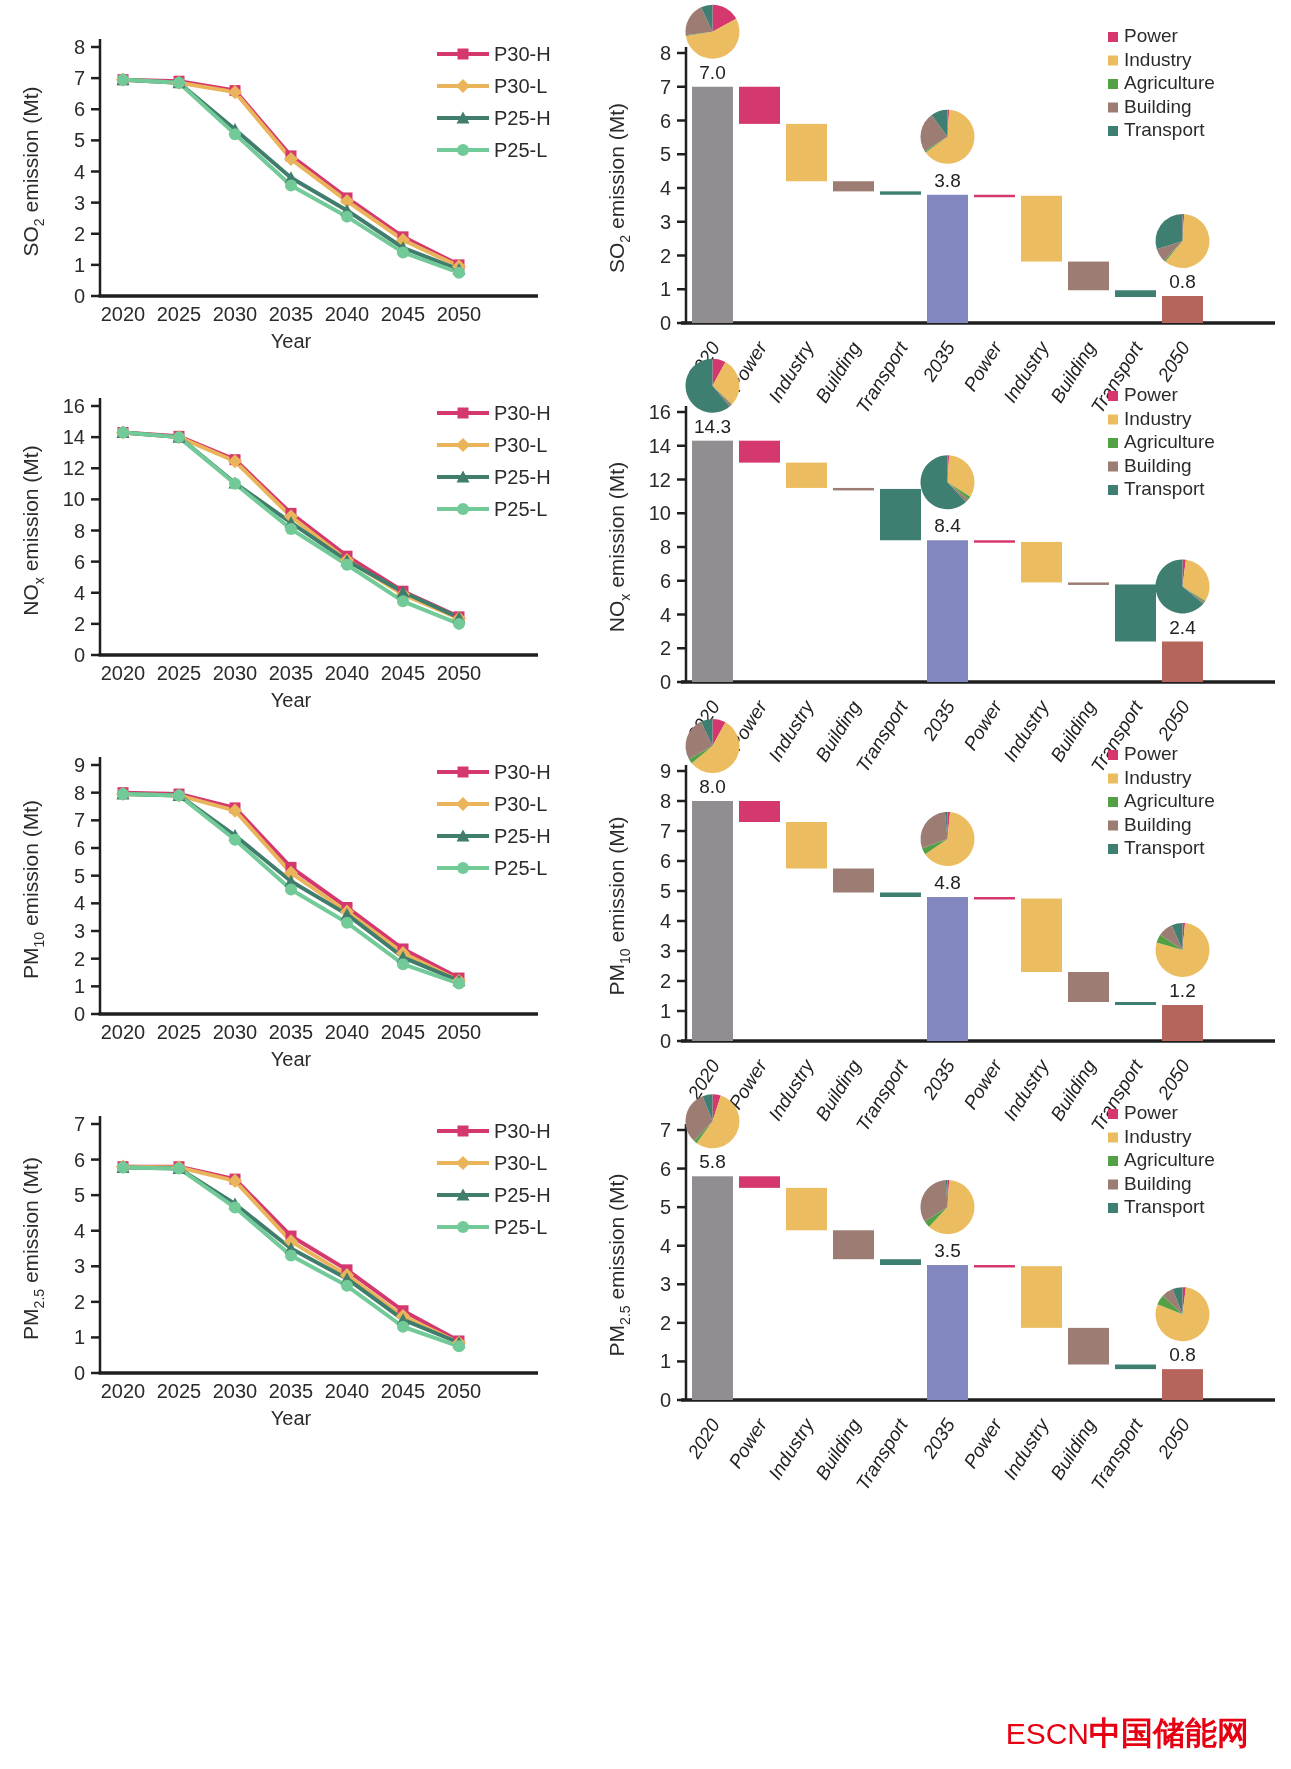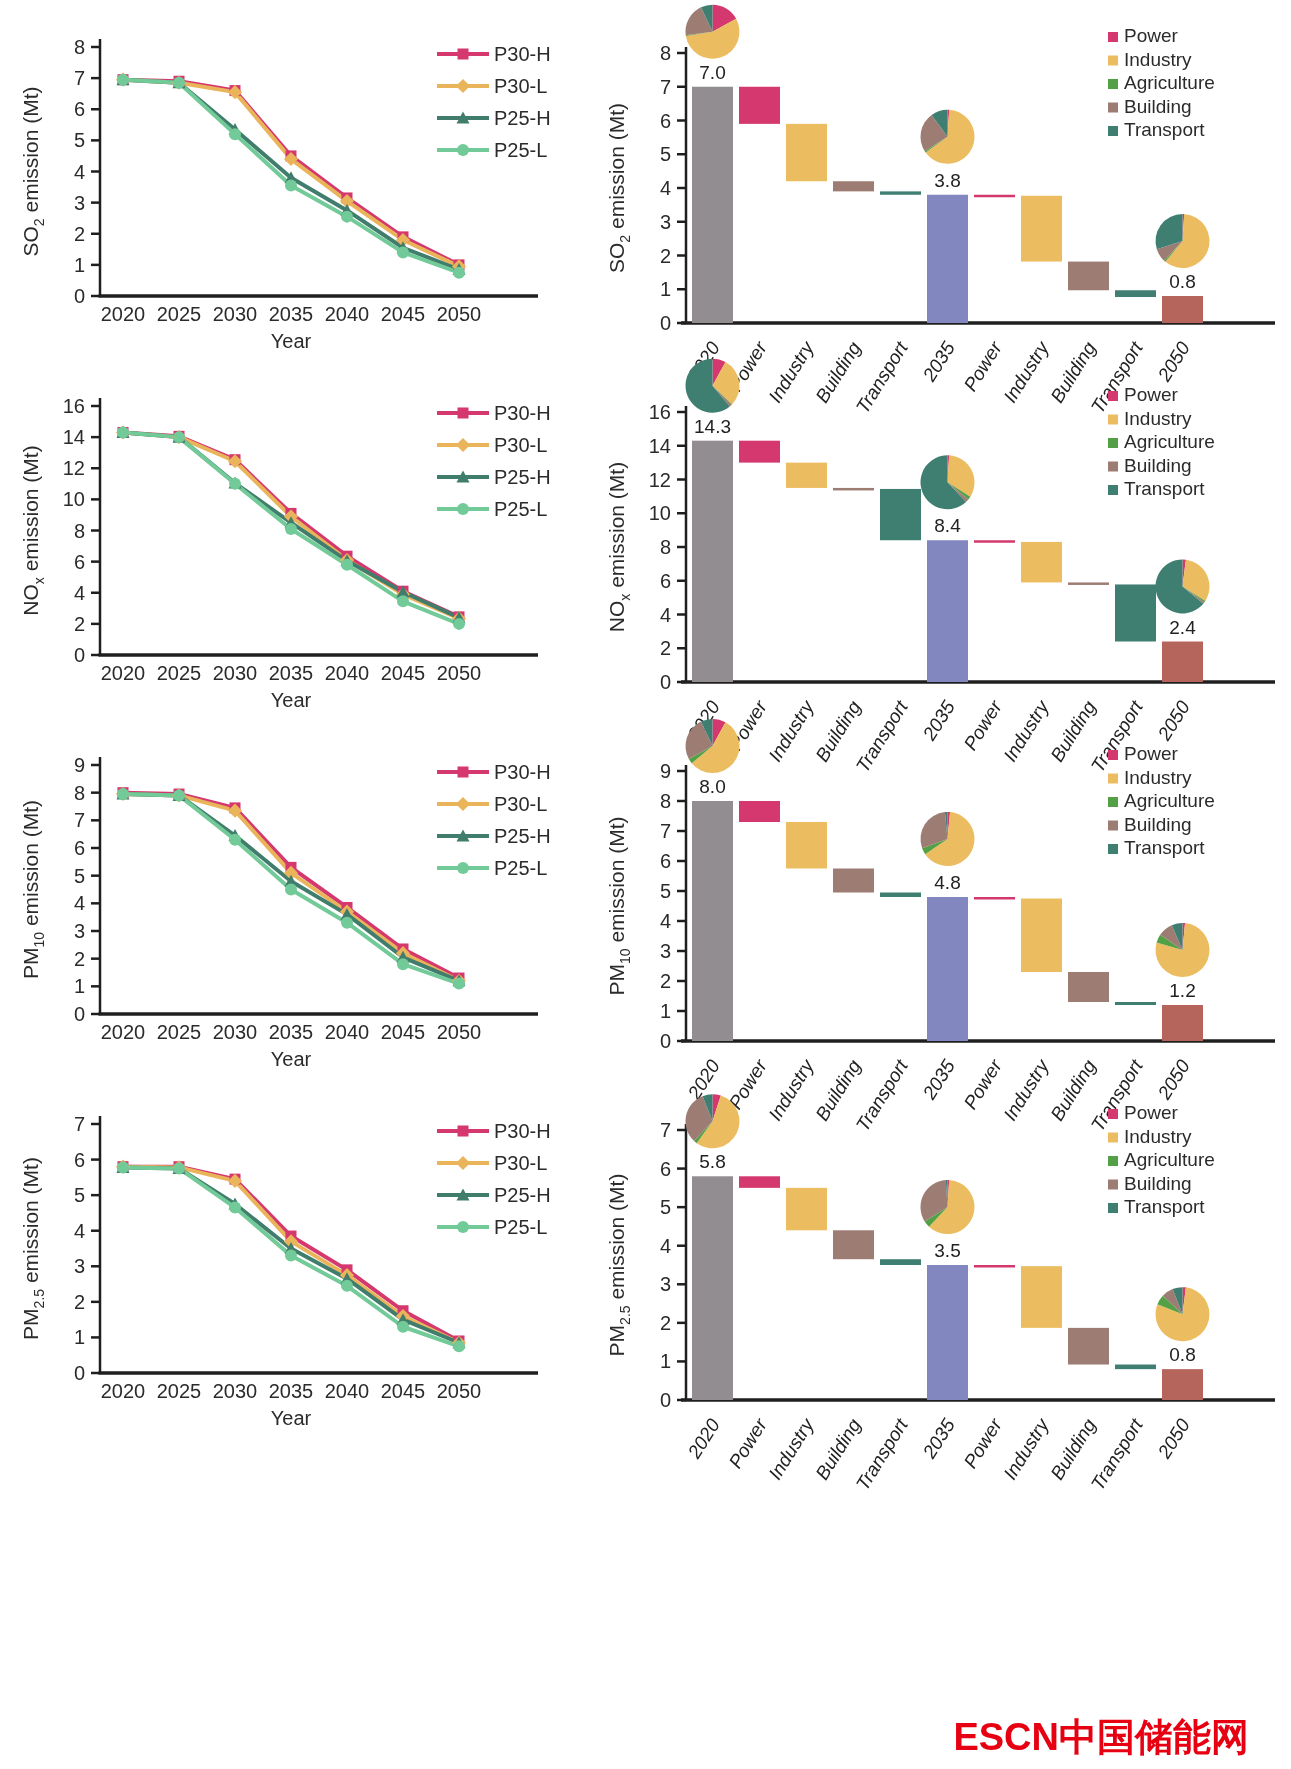--- a/index.html
+++ b/index.html
@@ -4,22 +4,22 @@
 <style>
   html,body{margin:0;padding:0;background:#ffffff;}
   .page{position:relative;width:1291px;height:1769px;background:#ffffff;overflow:hidden;
         font-family:"Liberation Sans","DejaVu Sans",sans-serif;}
   svg{position:absolute;overflow:visible;}
   .caption{position:absolute;left:42px;top:1494px;width:1180px;color:#2a6db8;
            font-size:23px;line-height:1.25;}
   .caption p{margin:0 0 29px 0;}
   .caption sub{font-size:15px;}
   .logo{position:absolute;right:42px;top:1712px;color:#e60012;white-space:nowrap;}
-  .logo .en{font-size:38px;font-weight:700;letter-spacing:0px;}
-  .logo .cn{font-size:38px;font-weight:700;}
+  .logo .en{font-size:30px;font-weight:400;letter-spacing:0px;}
+  .logo .cn{font-size:32px;font-weight:700;}
 </style>
 </head>
 <body>
 
 <div class="page">
   <svg width="560" height="360" style="left:0;top:0;">
       <line x1="91" y1="296" x2="100" y2="296" stroke="#1f1f1f" stroke-width="2.5"></line>
       <text x="85" y="303" font-size="20" fill="#2b2b2b" font-family="&quot;Liberation Sans&quot;,&quot;DejaVu Sans&quot;,sans-serif" text-anchor="end">0</text>
       <line x1="91" y1="264.875" x2="100" y2="264.875" stroke="#1f1f1f" stroke-width="2.5"></line>
       <text x="85" y="271.875" font-size="20" fill="#2b2b2b" font-family="&quot;Liberation Sans&quot;,&quot;DejaVu Sans&quot;,sans-serif" text-anchor="end">1</text>

